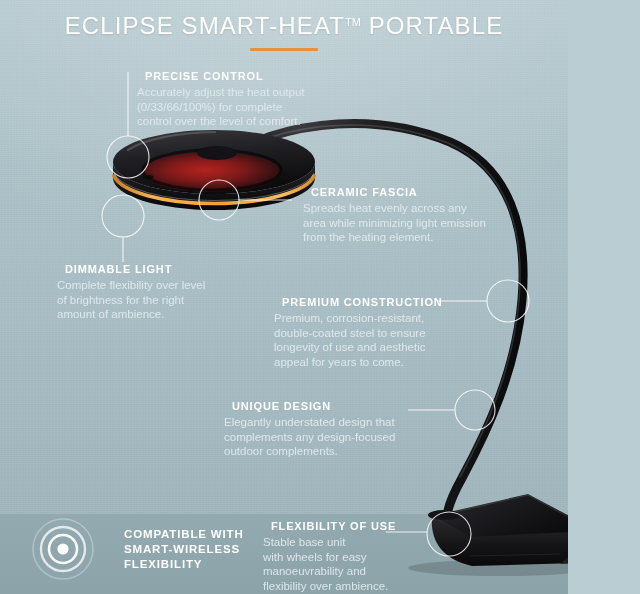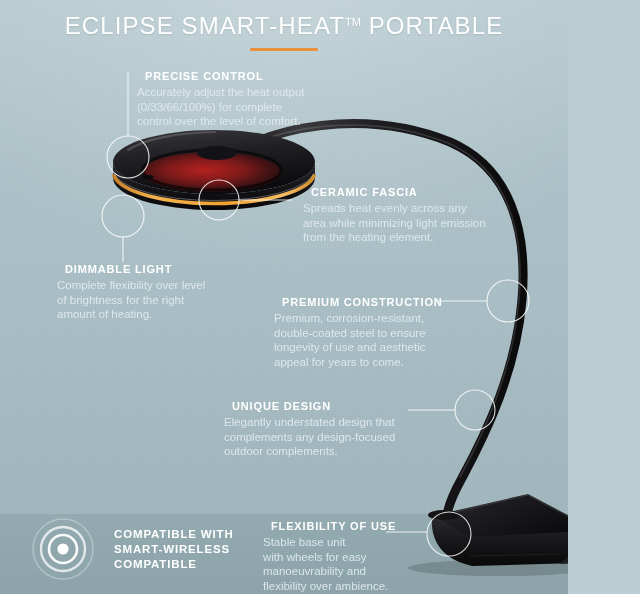--- a/index.html
+++ b/index.html
@@ -67,21 +67,21 @@
   #c-ceramic{left:303px;top:186px;}
   #c-dimmable{left:57px;top:263px;}
   #c-premium{left:274px;top:296px;}
   #c-unique{left:224px;top:400px;}
   #c-flex{left:263px;top:520px;}
 
   
   #badge{position:absolute;left:32px;top:518px;z-index:6;display:flex;align-items:center;}
   #badge-icon{width:62px;height:62px;flex:0 0 62px;}
   #badge-text{
-    margin-left:20px;color:#ffffff;font-size:11.5px;font-weight:bold;
+    margin-left:30px;color:#ffffff;font-size:11.5px;font-weight:bold;
     letter-spacing:.85px;line-height:15px;
   }
 </style>
 </head>
 <body>
 
 <div id="stage">
 
   <div id="floor"></div>
 
@@ -222,21 +222,21 @@
         <div>area while minimizing light emission</div>
         <div>from the heating element.</div>
       </div>
     </div>
 
     <div class="callout" id="c-dimmable">
       <div class="hd">DIMMABLE LIGHT</div>
       <div class="bd">
         <div>Complete flexibility over level</div>
         <div>of brightness for the right</div>
-        <div>amount of heating.</div>
+        <div>amount of ambience.</div>
       </div>
     </div>
 
     <div class="callout" id="c-premium">
       <div class="hd">PREMIUM CONSTRUCTION</div>
       <div class="bd">
         <div>Premium, corrosion-resistant,</div>
         <div>double-coated steel to ensure</div>
         <div>longevity of use and aesthetic</div>
         <div>appeal for years to come.</div>
@@ -266,17 +266,17 @@
   <div id="badge">
     <svg id="badge-icon" viewBox="0 0 62 62">
       <circle cx="31" cy="31" r="30" fill="none" stroke="#ffffff" stroke-opacity=".30" stroke-width="1.6"></circle>
       <circle cx="31" cy="31" r="22" fill="none" stroke="#ffffff" stroke-opacity=".75" stroke-width="2.4"></circle>
       <circle cx="31" cy="31" r="14" fill="none" stroke="#ffffff" stroke-opacity=".95" stroke-width="2.6"></circle>
       <circle cx="31" cy="31" r="5.6" fill="#ffffff"></circle>
     </svg>
     <div id="badge-text">
       <div>COMPATIBLE WITH</div>
       <div>SMART-WIRELESS</div>
-      <div>COMPATIBLE</div>
+      <div>FLEXIBILITY</div>
     </div>
   </div>
 
 </div>
 
 </body></html>

